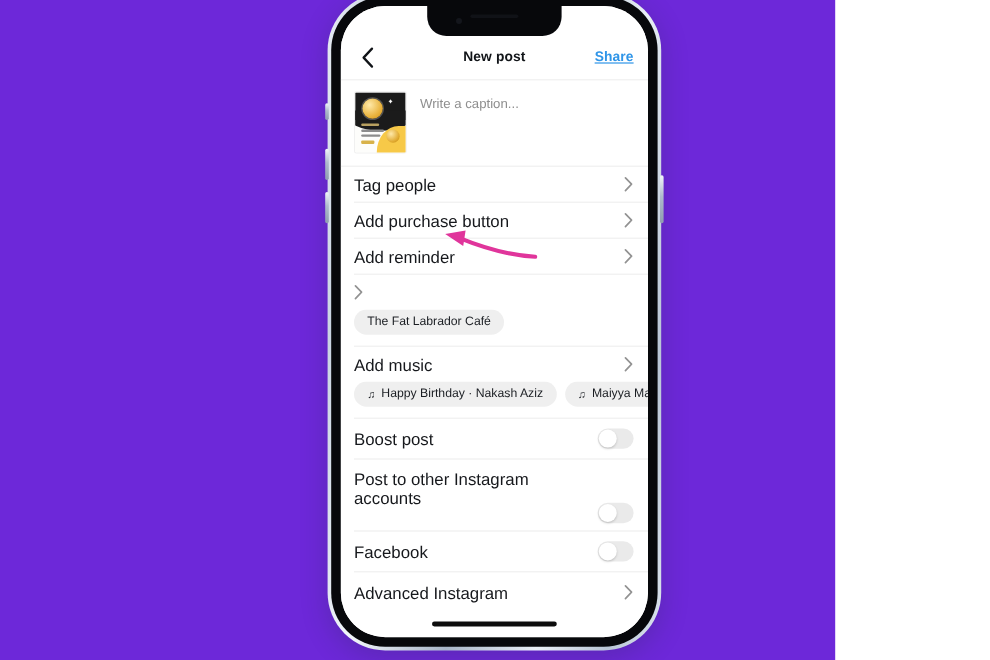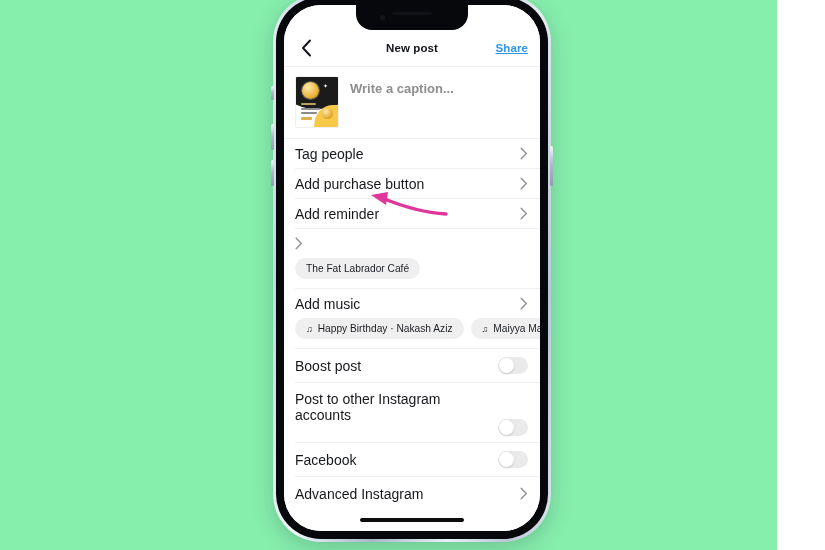--- a/index.html
+++ b/index.html
@@ -5,22 +5,22 @@
   html, body {
     margin: 0; padding: 0;
     width: 825px; height: 550px;
     background: #ffffff;
     font-family: "Liberation Sans", sans-serif;
     overflow: hidden;
   }
 
   #stage {
     position: relative;
-    width: 777px; height: 550px;
-    background: #86efac;
+    width: 696px; height: 550px;
+    background: #6d28d9;
   }
 
   
   #phone {
     position: absolute;
     left: 273px; top: -6px;
     width: 278px; height: 548px;
     border-radius: 48px;
     background: linear-gradient(100deg,#e7ecf3 0%, #c9d4e2 14%, #f3f7fb 30%, #a8b6c8 52%, #e9eff6 72%, #b9c6d6 88%, #dde5ee 100%);
     box-shadow: 0 6px 22px rgba(30,40,60,0.22);
@@ -190,25 +190,24 @@
   #thumb .t-line {
     position: absolute; left: 5px;
     height: 2px; border-radius: 1px; background: #8c8c8c;
   }
   #thumb .t-line.l1 { top: 26px; width: 15px; background:#b8a060; }
   #thumb .t-line.l2 { top: 31px; width: 19px; }
   #thumb .t-line.l3 { top: 35px; width: 16px; }
   #thumb .t-line.l4 { top: 40px; width: 11px; background:#d8b24a; height:3px; }
 
   #caption-placeholder {
-    font-size: 13px;
+    font-size: 11px;
     color: #8e8e8e;
     padding-top: 5px;
     cursor: text;
-    font-weight: bold;
   }
 
   
   .row {
     display: flex;
     align-items: center;
     min-height: 29px;
     padding: 0 12px 0 11px;
     cursor: pointer;
   }

